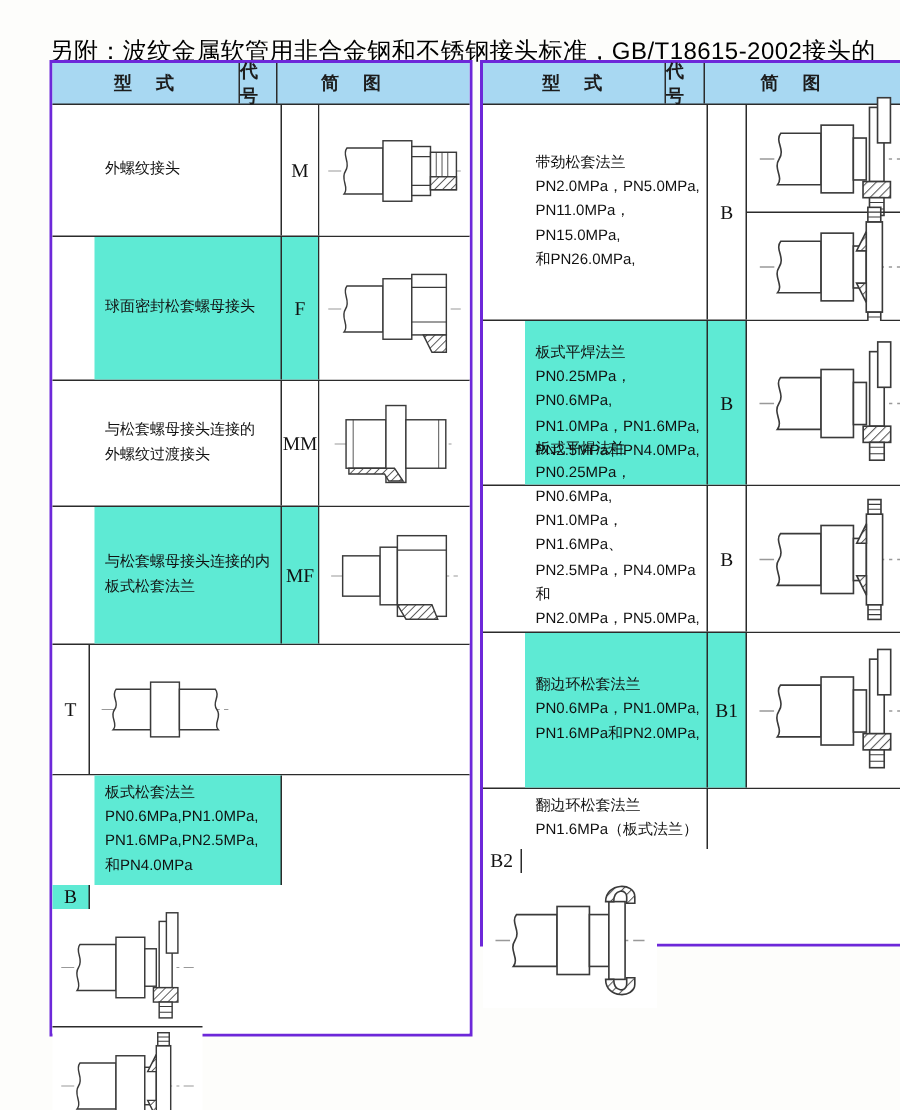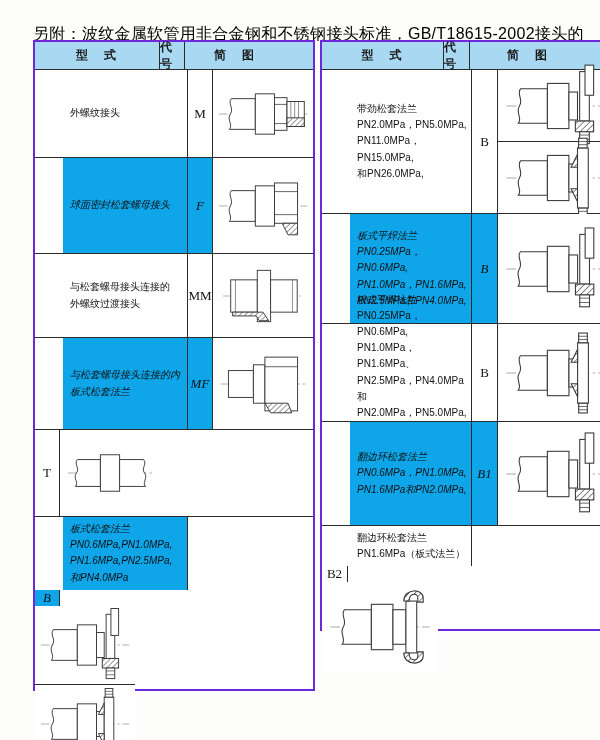--- a/index.html
+++ b/index.html
@@ -13,21 +13,21 @@
   .row{display:flex;box-sizing:border-box;border-bottom:1px solid #2b2b2b;background:#fff;}
   .row:last-child{border-bottom:none;flex-direction:column;}
   .cell{box-sizing:border-box;}
   .c-type{display:flex;align-items:center;padding:4px 2px 4px 7px;font-size:10px;line-height:1.62;
           white-space:pre-line;border-right:1px solid #2b2b2b;margin-left:28px;}
   .c-code{display:flex;align-items:center;justify-content:center;border-right:1px solid #2b2b2b;
           font-family:"Liberation Serif",serif;font-size:13px;color:#111;}
   .c-diag{display:flex;flex-direction:column;background:#fff;}
   .sub{flex:1;display:flex;align-items:center;justify-content:center;min-height:0;}
   .sub + .sub{border-top:1px solid #2b2b2b;}
-  .hl .c-type,.hl .c-code{background:#0ea5e9;font-style:italic;}
+  .hl .c-type,.hl .c-code{background:#5eead4;}
   
   .lt .w-type{width:125px;} .lt .w-code{width:25px;} .lt .w-diag{width:100px;}
   
   .rt .w-type{width:122px;} .rt .w-code{width:26px;} .rt .w-diag{width:116px;}
   svg.diag{display:block;}
   .defs{position:absolute;width:0;height:0;}
 </style>
 </head>
 <body>
 

